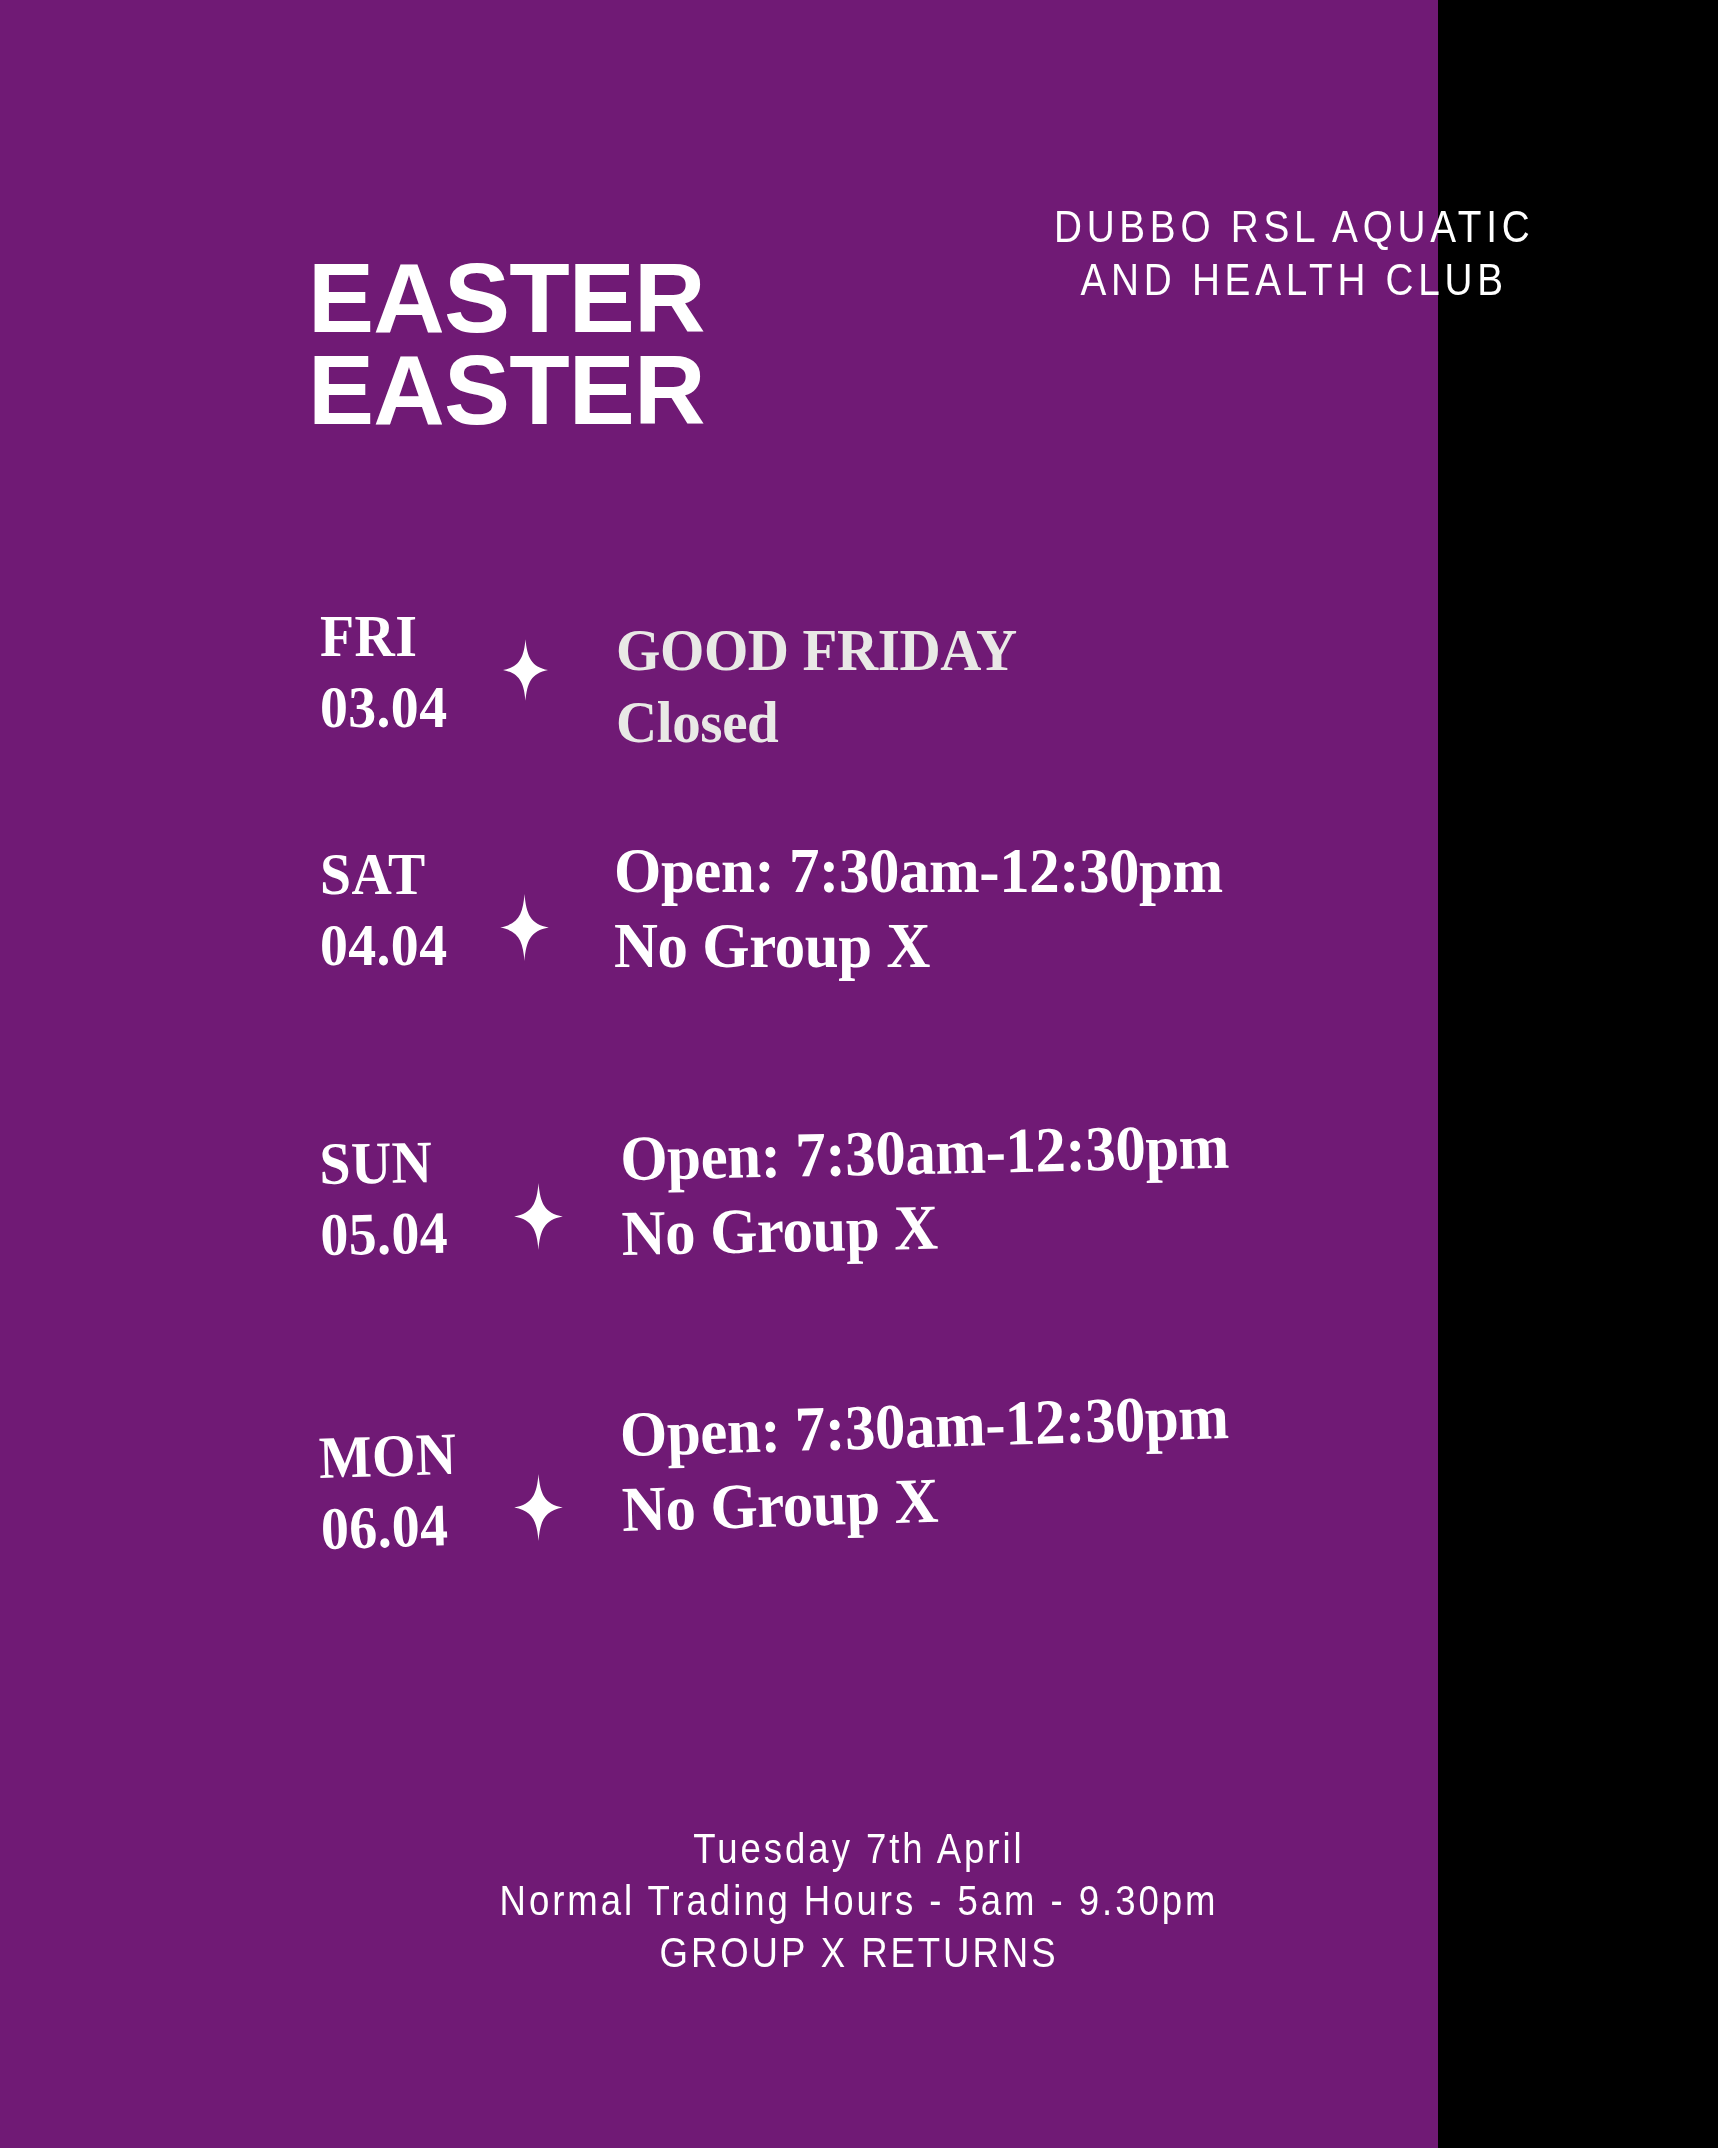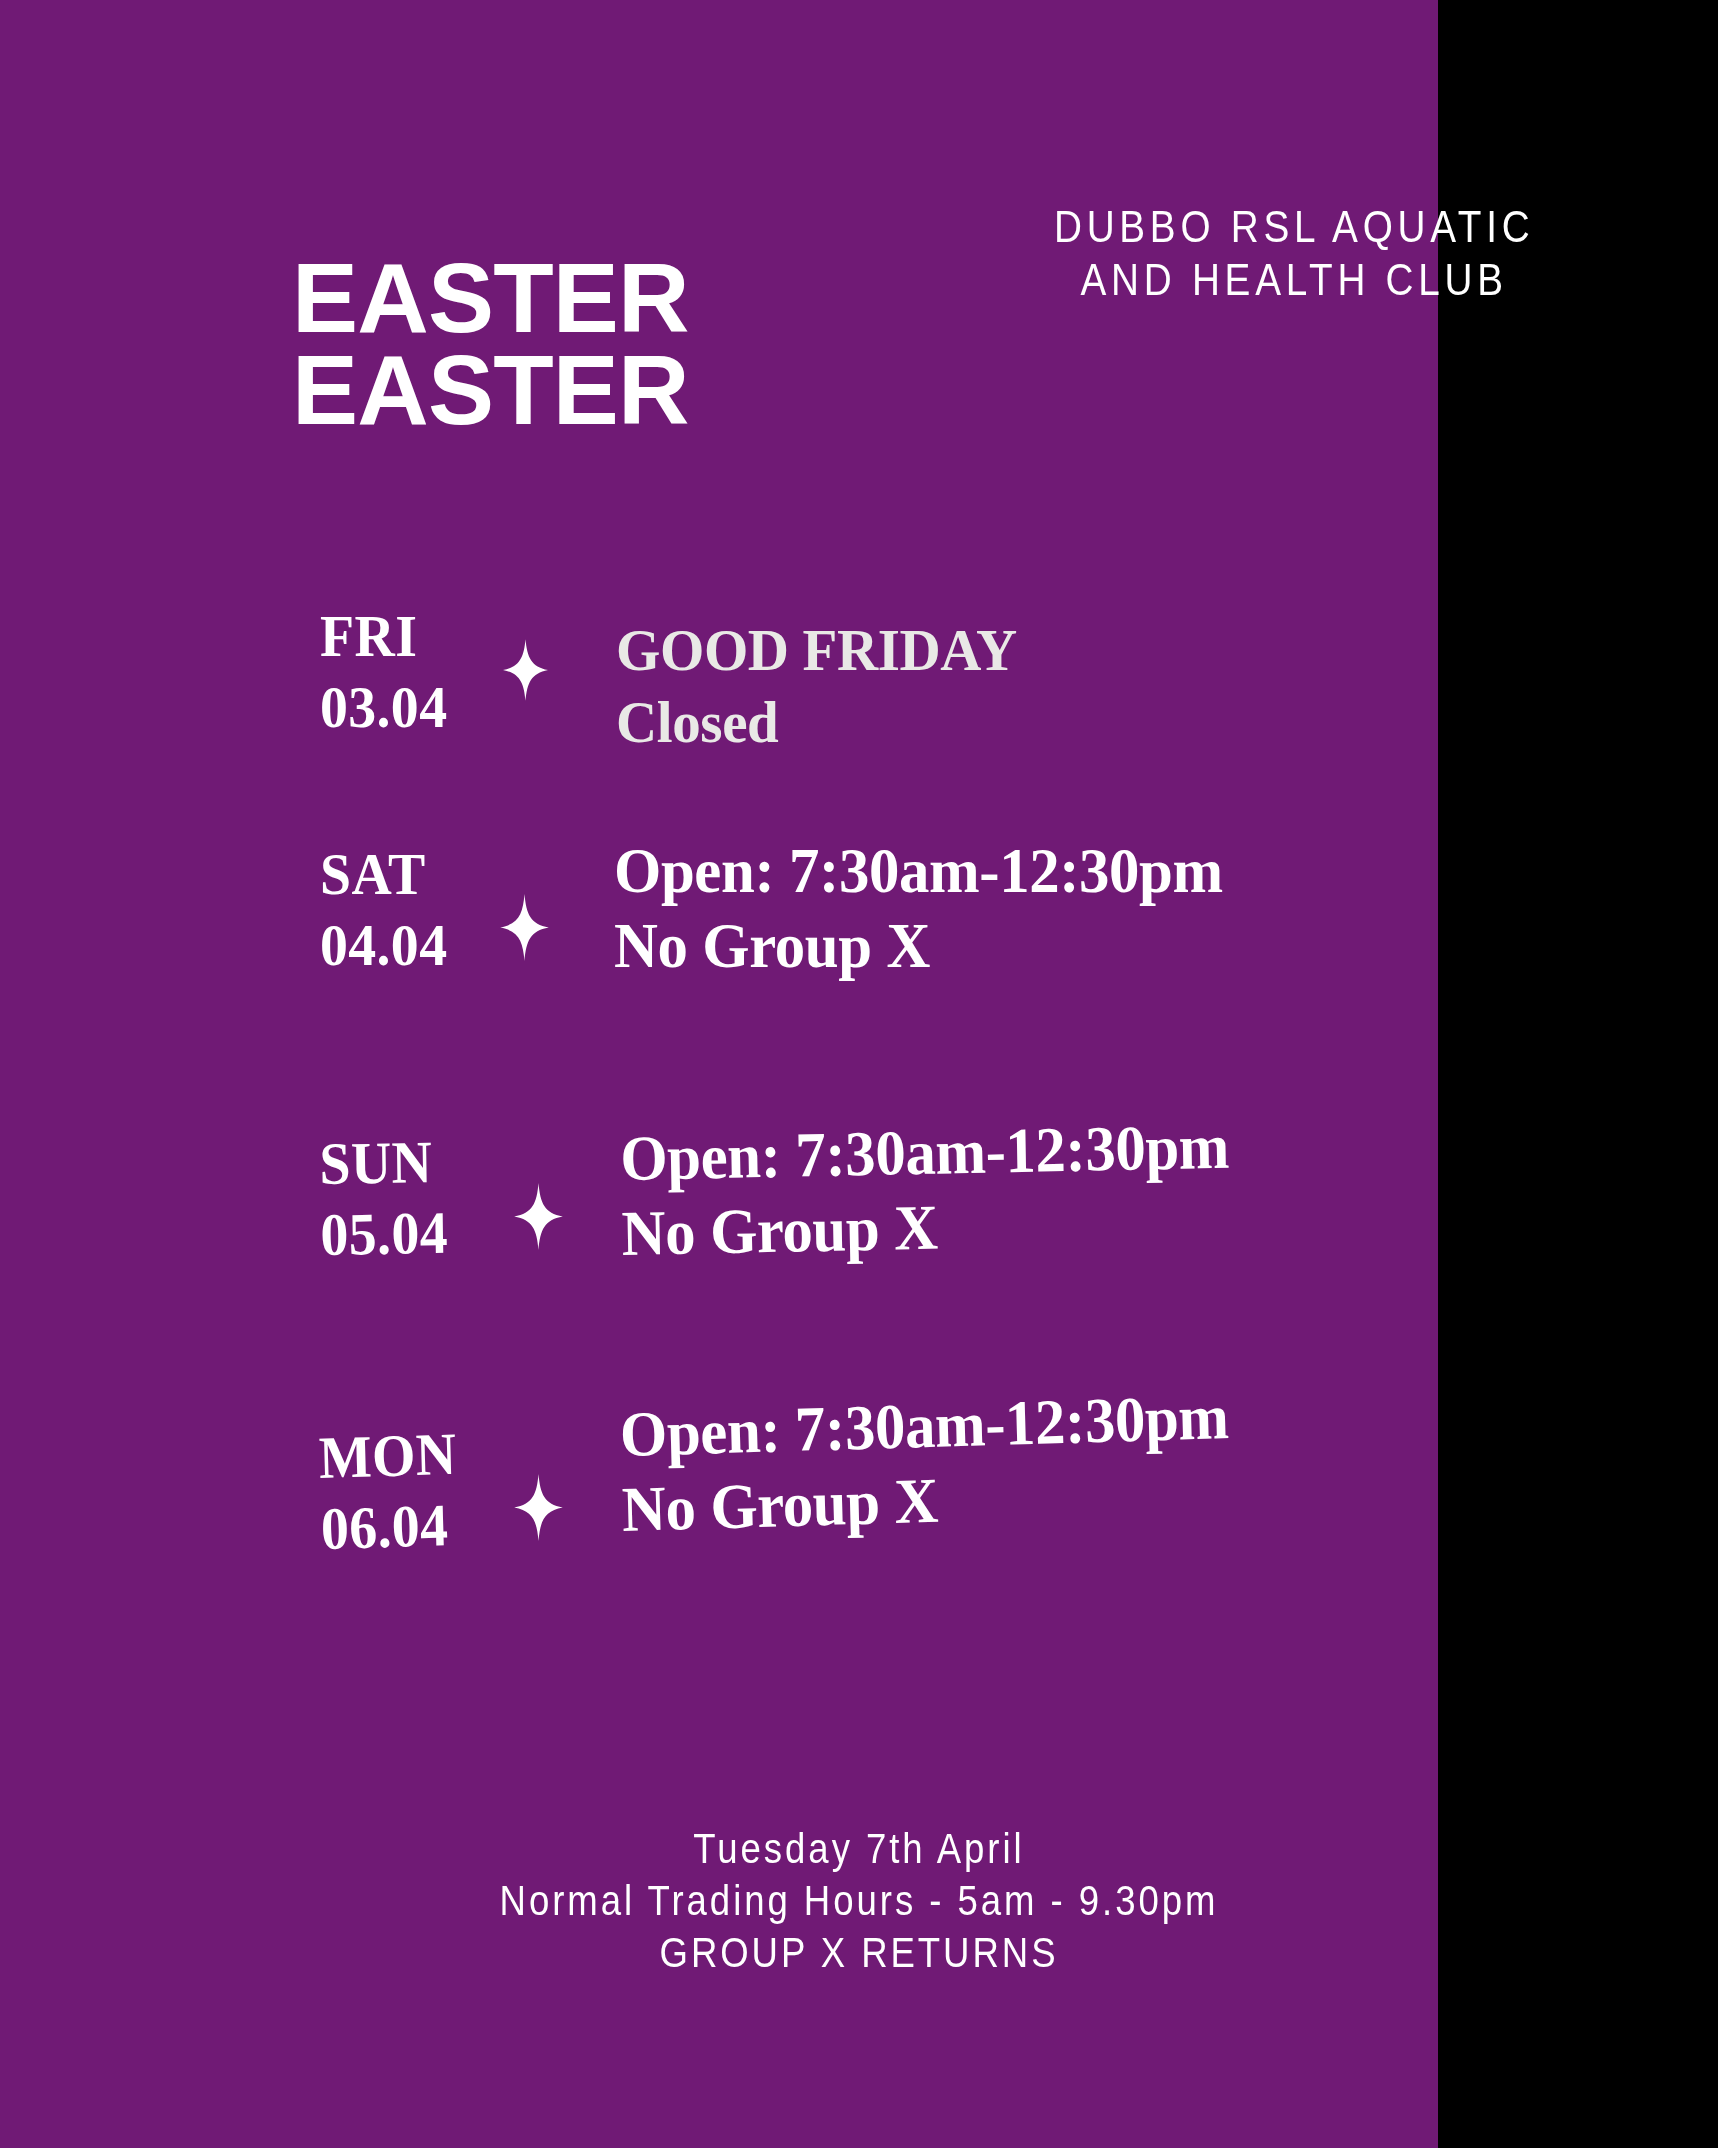--- a/index.html
+++ b/index.html
@@ -37,21 +37,21 @@
     letter-spacing: 5.5px;
     transform: scaleX(0.86);
     transform-origin: 100% 0;
     white-space: nowrap;
   }
   .brand-line { display: block; }
 
   
   .title {
     position: absolute;
-    left: 292px;
+    left: 308px;
     top: 252px;
     color: #ffffff;
     font-family: "Liberation Sans", sans-serif;
     font-weight: 700;
     font-size: 99px;
     line-height: 0.93;
     letter-spacing: -0.8px;
   }
   .title-line { display: block; white-space: nowrap; }
 

